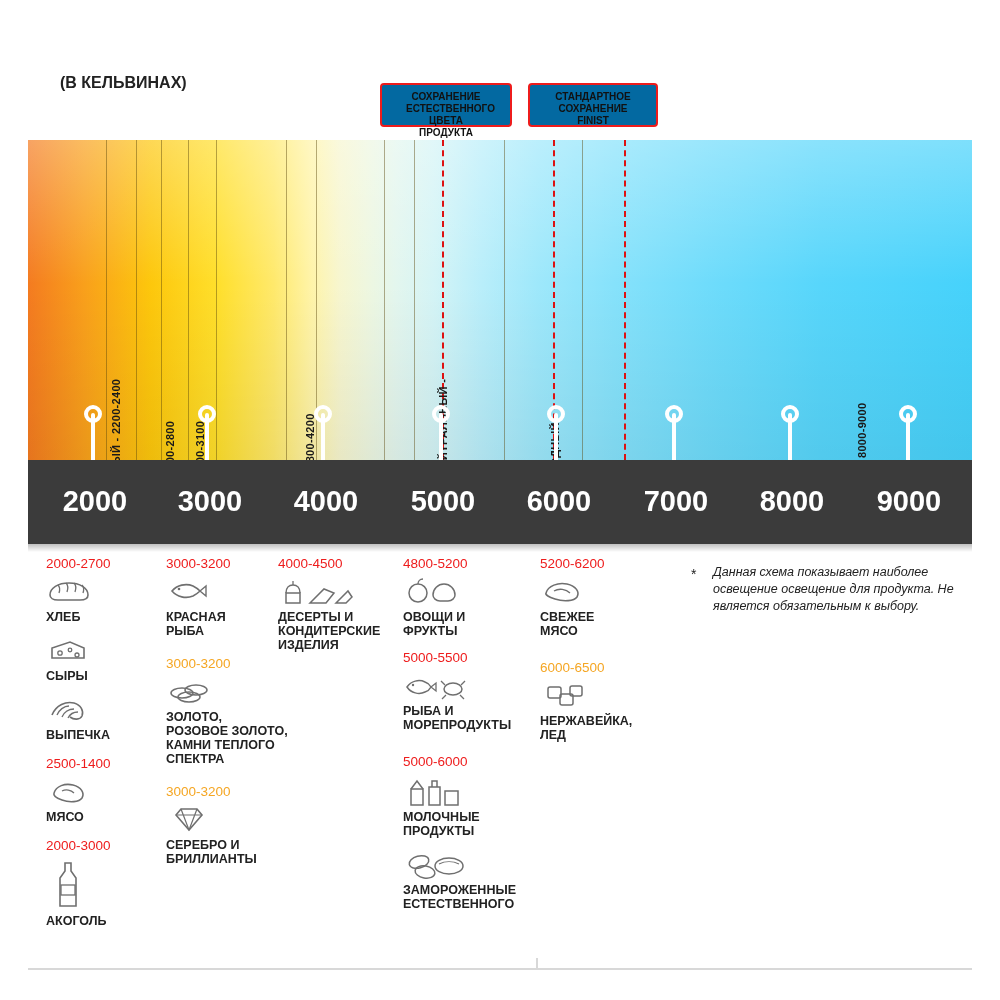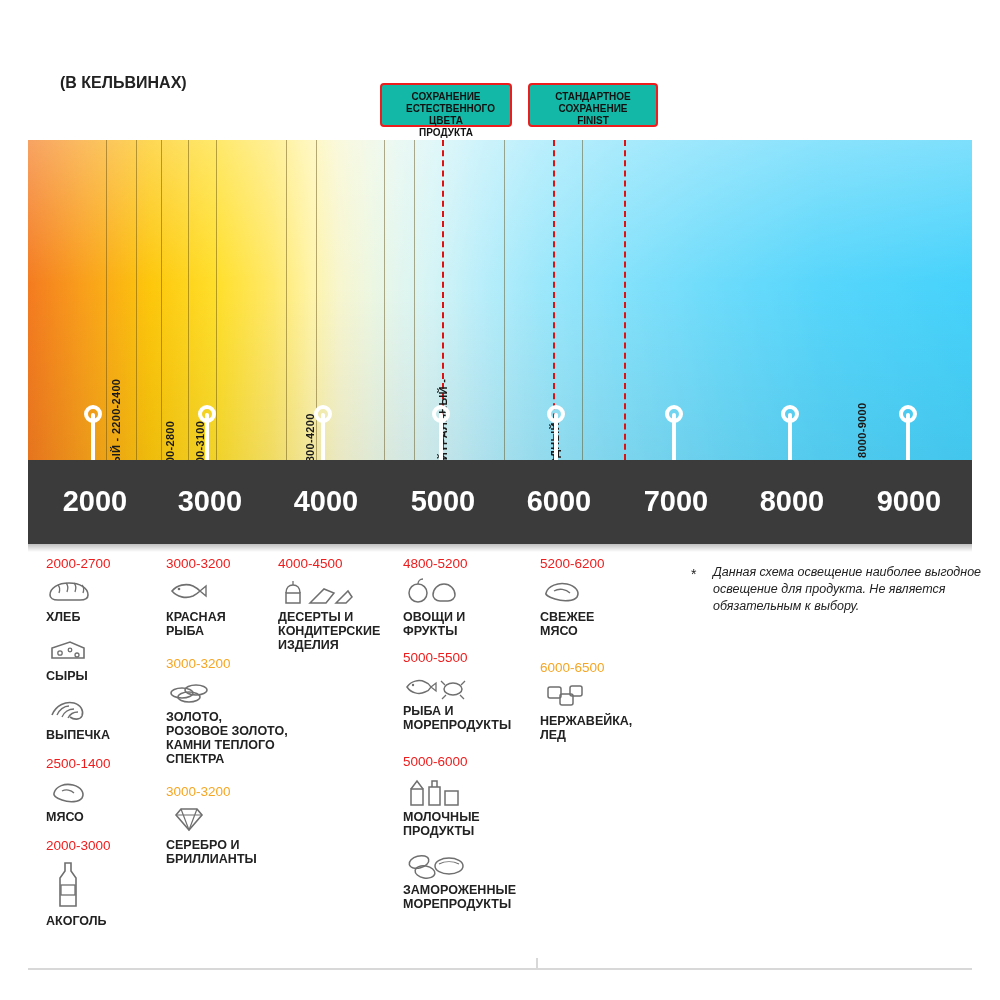--- a/index.html
+++ b/index.html
@@ -18,21 +18,21 @@
     font-size:27px;font-weight:bold;color:#ee1c1c;letter-spacing:.5px;
   }
   .subtitle{
     position:absolute;left:60px;top:74px;
     font-size:16px;font-weight:bold;color:#222;
   }
 
   
   .callout{
     position:absolute;
-    background:#14b8a6;border:2px solid #ee1c1c;border-radius:4px;
+    background:#0369a1;border:2px solid #ee1c1c;border-radius:4px;
     text-align:center;font-size:10px;font-weight:bold;color:#111;
     line-height:12px;padding:6px 24px;box-sizing:border-box;
   }
   #callout-1{left:380px;top:83px;width:132px;height:44px;}
   #callout-2{left:528px;top:83px;width:130px;height:44px;}
 
   
   .band-wrap{position:absolute;left:28px;top:140px;width:944px;height:320px;}
   .band{
     position:absolute;left:0;top:0;width:944px;height:320px;
@@ -400,21 +400,21 @@
       <div class="item">
         <span class="ico">
           <svg width="74" height="30" viewBox="0 0 74 30">
               <ellipse cx="16" cy="12" rx="10" ry="6" transform="rotate(-15 16 12)" fill="none" stroke="#6f6f6f" stroke-width="1.5"></ellipse>
               <ellipse cx="22" cy="22" rx="10" ry="6" transform="rotate(10 22 22)" fill="none" stroke="#6f6f6f" stroke-width="1.5"></ellipse>
               <ellipse cx="46" cy="16" rx="14" ry="8" fill="none" stroke="#6f6f6f" stroke-width="1.5"></ellipse>
               <path d="M36 14c6-3 14-3 20 0" fill="none" stroke="#6f6f6f" stroke-width="1.2"></path>
             </svg>
         </span>
         <div class="item-label" style="white-space:pre-line">ЗАМОРОЖЕННЫЕ
-МОРЕПРОДУКТЫ</div>
+ЕСТЕСТВЕННОГО</div>
       </div>
     </div>
 
     <div class="col" style="left:512px;width:120px">
       <div class="rng">5200-6200</div>
       <div class="item">
         <span class="ico">
           <svg width="54" height="28" viewBox="0 0 54 28">
               <path d="M6 16c2-7 12-11 21-9 9 2 13 8 10 13-3 4-13 5-22 2-6-2-10-4-9-6z" fill="none" stroke="#6f6f6f" stroke-width="1.6"></path>
               <path d="M14 14c5-3 12-2 16 2" fill="none" stroke="#6f6f6f" stroke-width="1.3"></path>
@@ -433,19 +433,19 @@
               <rect x="30" y="5" width="12" height="10" rx="2" fill="none" stroke="#6f6f6f" stroke-width="1.5"></rect>
             </svg>
         </span>
         <div class="item-label" style="white-space:pre-line">НЕРЖАВЕЙКА,
 ЛЕД</div>
       </div>
     </div>
 
     <div class="note">
       <span class="star">*</span>
-      <span class="ntxt">Данная схема освещение наиболее выгодное освещение для продукта. Не является обязательным к выбору.</span>
+      <span class="ntxt">Данная схема показывает наиболее освещение освещение для продукта. Не является обязательным к выбору.</span>
     </div>
   </div>
 
   <div class="bottom-rule"></div>
   <div class="bottom-rule2"></div>
 </div>
 
 </body></html>

